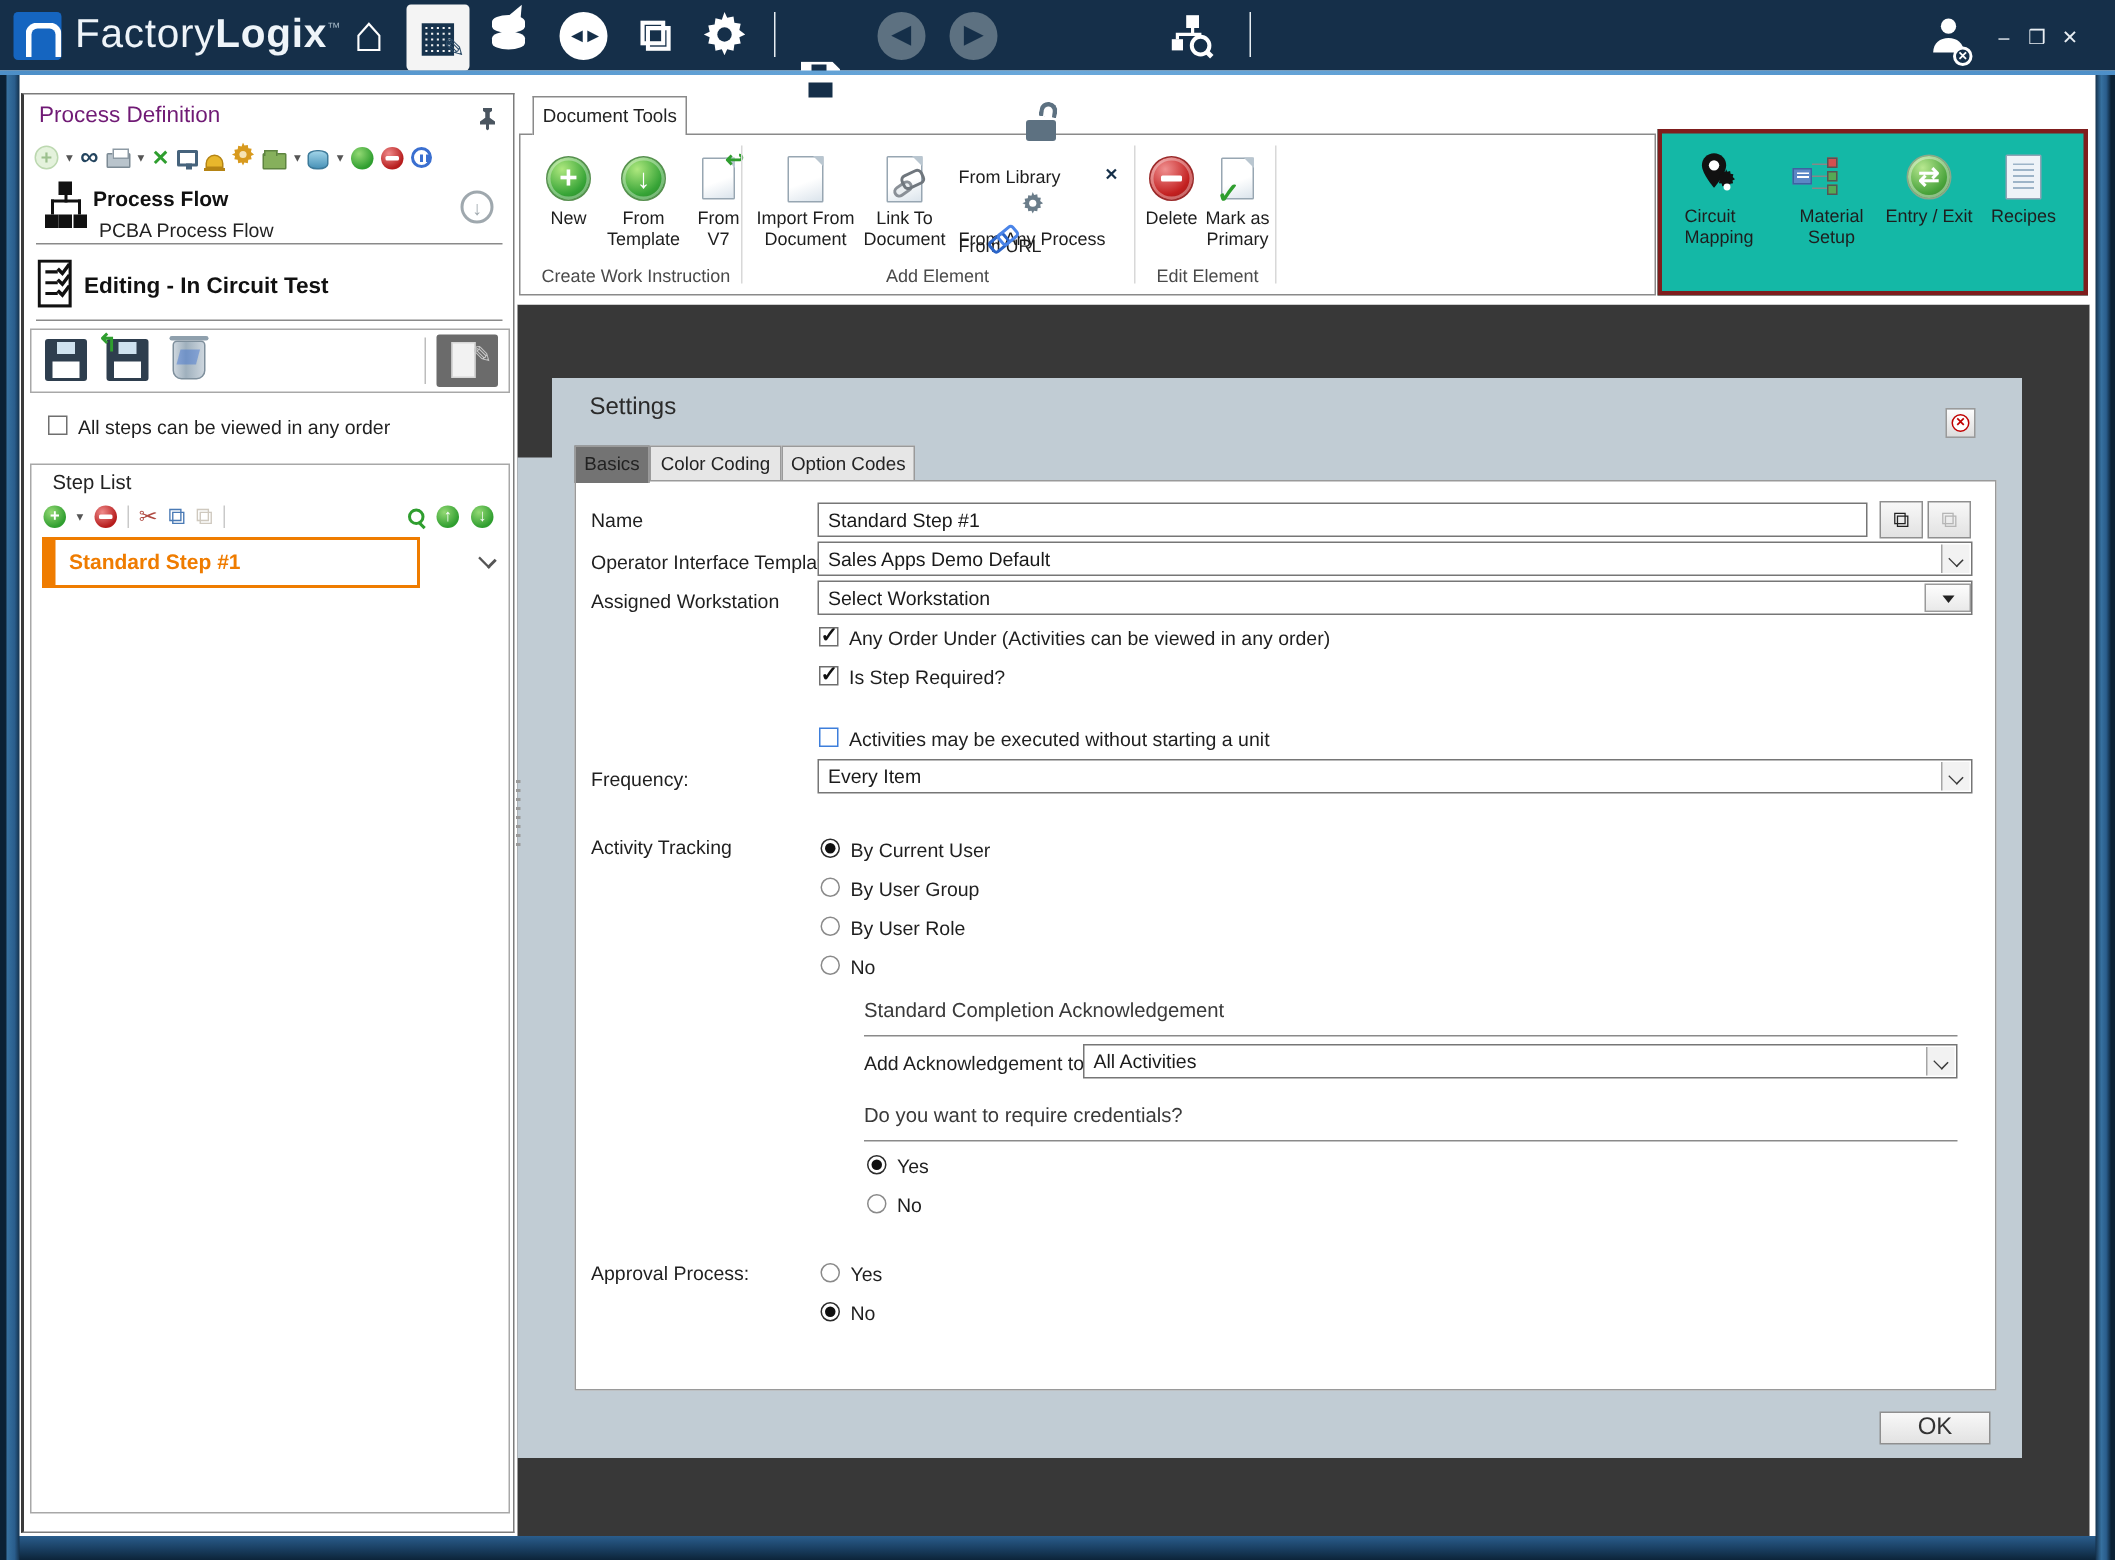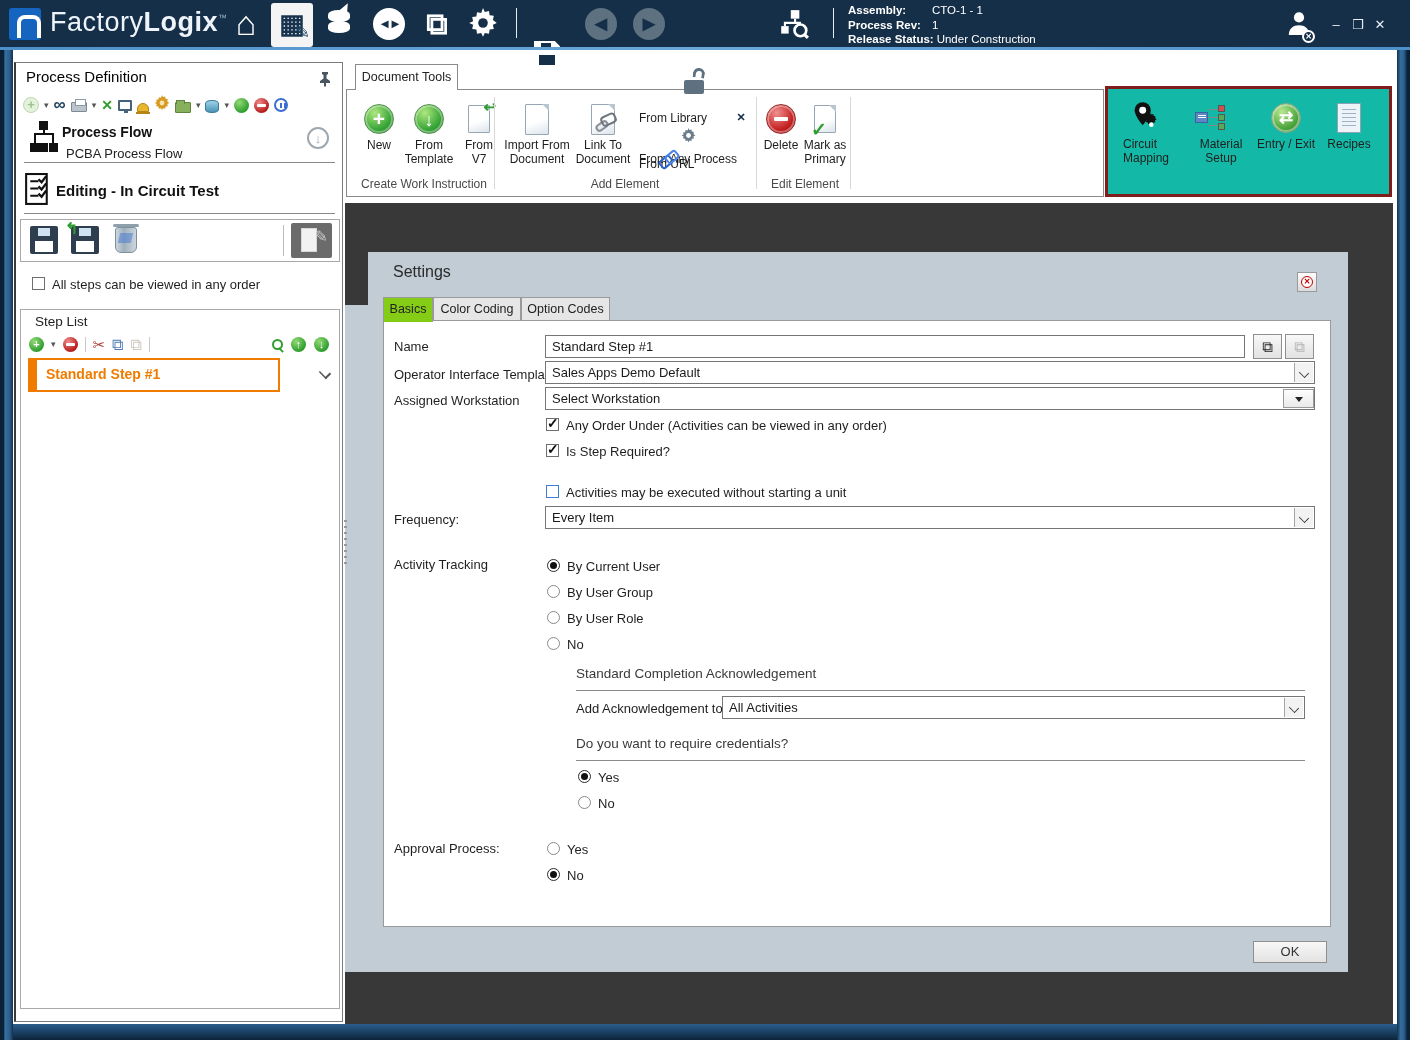--- a/index.html
+++ b/index.html
@@ -64,21 +64,21 @@
   .combo { position:absolute; background:#fff; border:1px solid #767676; font-size:13px; color:#1a1a1a; }
   .combo .val { position:absolute; left:6px; top:3px; white-space:nowrap; }
   .combo .cbtn { position:absolute; right:1px; top:1px; bottom:1px; width:19px; background:#f2f2f2; border-left:1px solid #a5a5a5; }
   .combo .cbtn::after { content:""; position:absolute; left:5px; top:6px; width:7px; height:7px; border-right:1.6px solid #3a3a3a; border-bottom:1.6px solid #3a3a3a; transform:rotate(45deg) scaleY(.8); }
   .ddbtn { position:absolute; background:linear-gradient(#fdfdfd,#e9e9e9); border:1px solid #9a9a9a; }
   .ddbtn::after { content:""; position:absolute; left:50%; top:50%; margin:-2px 0 0 -4px; border:4px solid transparent; border-top:5px solid #222; }
   .btn3d { position:absolute; background:linear-gradient(#f8f8f8,#e2e2e2); border:1px solid #8f8f8f; text-align:center; }
 
   
   .left-panel { position:absolute; left:14px; top:62px; width:329px; height:960px; background:#fff; border:1px solid #7c7c7c; border-left:2px solid #3b3b3b; z-index:10; }
-  .lp-title { position:absolute; left:10px; top:5px; font-size:15px; color:#000000; }
+  .lp-title { position:absolute; left:10px; top:5px; font-size:15px; color:#701a75; }
   .pin { position:absolute; right:11px; top:8px; }
   .lp-toolbar { position:absolute; left:7px; top:33px; display:flex; align-items:center; gap:5px; height:18px; }
   .caret { font-size:9px; color:#555; }
   .mini { display:inline-block; position:relative; }
   .c-pale { width:16px; height:16px; border-radius:50%; background:#e4f2dc; border:1px solid #bcd8b0; color:#9cc08e; font-size:13px; line-height:14px; text-align:center; font-weight:bold; }
   .c-pale::before{ content:"+"; }
   .binoc { color:#24455f; font-weight:bold; font-size:17px; line-height:16px; }
   .binoc::before{ content:"∞"; }
   .printer { width:16px; height:10px; background:#b9c4cc; border:1px solid #7c8a94; border-radius:1px; margin-top:4px; }
   .printer::before { content:""; position:absolute; left:3px; top:-4px; width:9px; height:5px; background:#fff; border:1px solid #8d9aa4; }
@@ -178,25 +178,25 @@
   .pin-svg { position:relative; }
 
   
   .dark-area { position:absolute; left:345px; top:203px; width:1048px; height:822px; background:#383838; z-index:4; }
   .flyout { position:absolute; left:345px; top:305px; width:1003px; height:667px; background:#c1ccd4; z-index:6; }
   .dialog { position:absolute; left:368px; top:252px; width:980px; height:720px; background:#c1ccd4; z-index:7; }
   .dlg-title { position:absolute; left:393px; top:263px; font-size:16px; color:#2a2a2a; z-index:8; }
   .dlg-close { position:absolute; left:1297px; top:272px; width:20px; height:20px; background:linear-gradient(#fdfdfd,#dcdcdc); border:1px solid #9a9a9a; z-index:8; }
   .dlg-close .ring { position:absolute; left:3px; top:3px; width:12px; height:12px; border:1.5px solid #c00000; border-radius:50%; background:#fff; color:#c00000; font-size:8px; line-height:9px; text-align:center; font-weight:bold; }
   .tab { position:absolute; top:297px; height:24px; font-size:12.5px; color:#222; text-align:center; line-height:23px; border:1px solid #9a9a9a; background:#e6e6e6; z-index:8; }
-  .tab.active { background:#84cc16; height:25px; border-bottom:none; z-index:9; }
+  .tab.active { background:#737373; height:25px; border-bottom:none; z-index:9; }
   .dlg-content { position:absolute; left:383px; top:320px; width:948px; height:607px; background:#fff; border:1px solid #9a9a9a; z-index:8; }
   .abs { position:absolute; z-index:9; }
   .sec-head { font-size:13.5px; color:#3a3a3a; }
-  .okbtn { left:1253px; top:941px; width:74px; height:22px; font-size:13px; color:#333; line-height:20px; z-index:9; }
+  .okbtn { left:1253px; top:941px; width:74px; height:22px; font-size:16px; color:#333; line-height:20px; z-index:9; }
   .nmbtn { width:29px; height:25px; z-index:9; text-align:center; }
   .nmbtn .wico { font-size:15px; line-height:23px; color:#222; }
   .nmbtn.disabled .wico { color:#b5b5b5; }
 </style>
 </head>
 <body>
 
 <div class="titlebar">
   <div class="logo"></div>
   <div class="brand"><span>Factory</span><b>Logix</b><sup>™</sup></div>
@@ -232,25 +232,20 @@
     <svg width="32" height="32" viewBox="0 0 30 30" fill="none">
         <rect x="12" y="2" width="8" height="8" fill="#fff"></rect>
         <rect x="3" y="17" width="7" height="7" fill="#fff"></rect>
         <path d="M16 10v4M6.5 17v-3h14v3" stroke="#fff" stroke-width="2"></path>
         <circle cx="21" cy="21" r="5.5" stroke="#fff" stroke-width="2.5" fill="#152f49"></circle>
         <path d="M24.5 24.5l3.5 3.5" stroke="#fff" stroke-width="3"></path>
       </svg>
   </div>
   <div class="tb-sep" style="left:833px;"></div>
 
-  <div class="asm">
-    <div class="row"><span class="lab">Assembly:</span><span>CTO-1 - 1</span></div>
-    <div class="row"><span class="lab">Process Rev:</span><span>1</span></div>
-    <div class="row"><span class="lab" style="min-width:0; margin-right:3px;">Release Status:</span><span>Under Construction</span></div>
-  </div>
 
   <div class="tb-ico" style="left:1286px; top:9px;">
     <svg width="26" height="28" viewBox="0 0 28 28">
         <circle cx="14" cy="8" r="5.5" fill="#fff"></circle>
         <path d="M3 27c0-7 5-10.5 11-10.5S25 20 25 27z" fill="#fff"></path>
       </svg>
     <span class="person-badge">✕</span>
   </div>
   <div class="winctl" style="left:1328px;">–</div>
   <div class="winctl" style="left:1350px;">❒</div>

